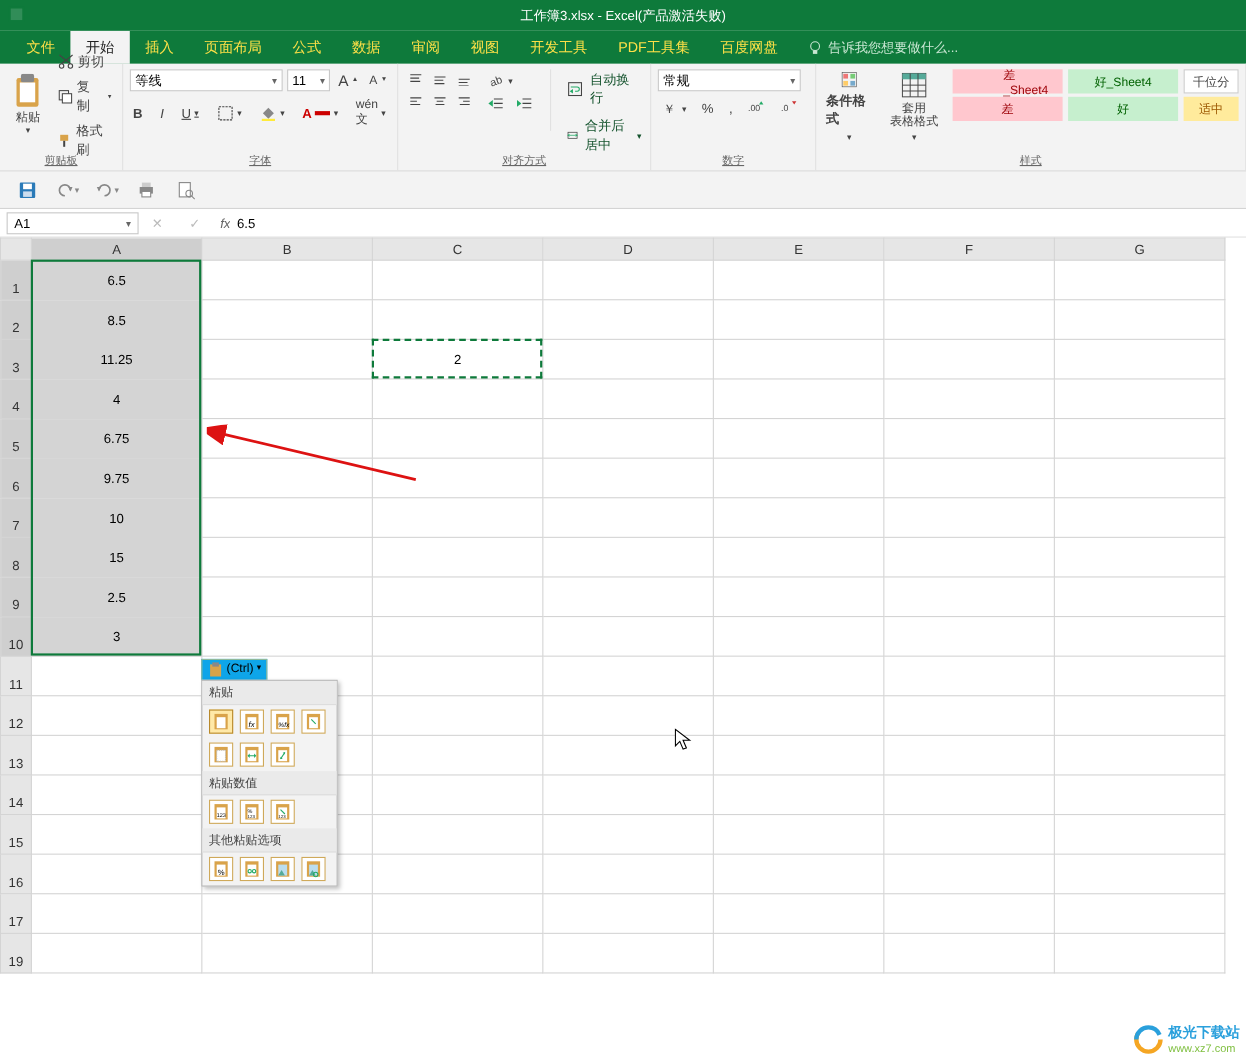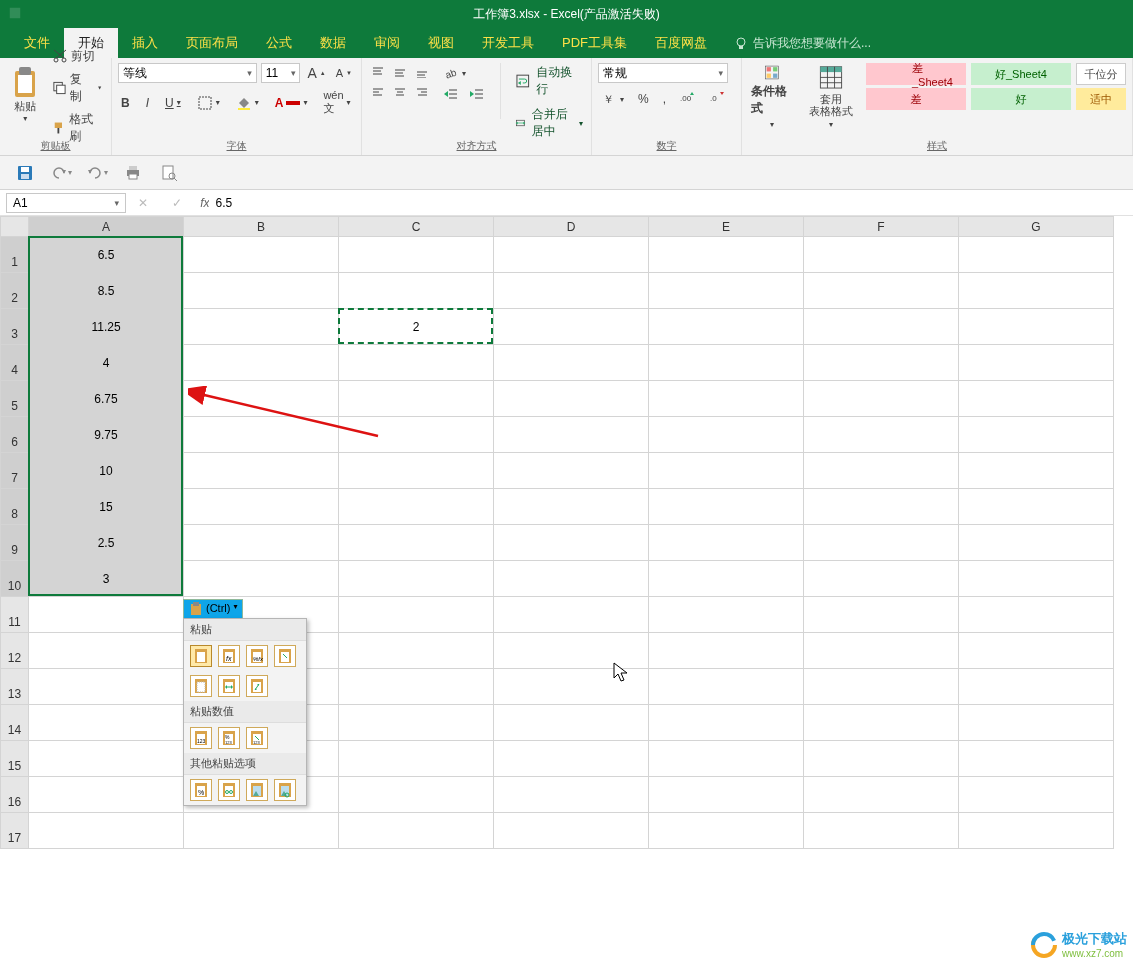--- a/index.html
+++ b/index.html
@@ -590,20 +590,30 @@
         <tr>
           <th>17</th>
           <td></td>
           <td></td>
           <td></td>
           <td></td>
           <td></td>
           <td></td>
           <td></td>
         </tr>
+        <tr>
+          <th>19</th>
+          <td></td>
+          <td></td>
+          <td></td>
+          <td></td>
+          <td></td>
+          <td></td>
+          <td></td>
+        </tr>
       </tbody>
     </table>
 
   <div class="sel-border" id="sel-border" style="left: 28px; top: 20px; width: 155px; height: 360px;"></div>
 
   <div class="marquee" id="marquee" style="left: 338px; top: 92px; width: 155px; height: 36px;"></div>
 
   <div class="paste-tag" id="paste-tag" style="left: 183px; top: 383px;">
     <svg width="14" height="14" viewBox="0 0 14 14">
         <rect x="2" y="2" width="10" height="11" fill="#d9a34a"></rect>

